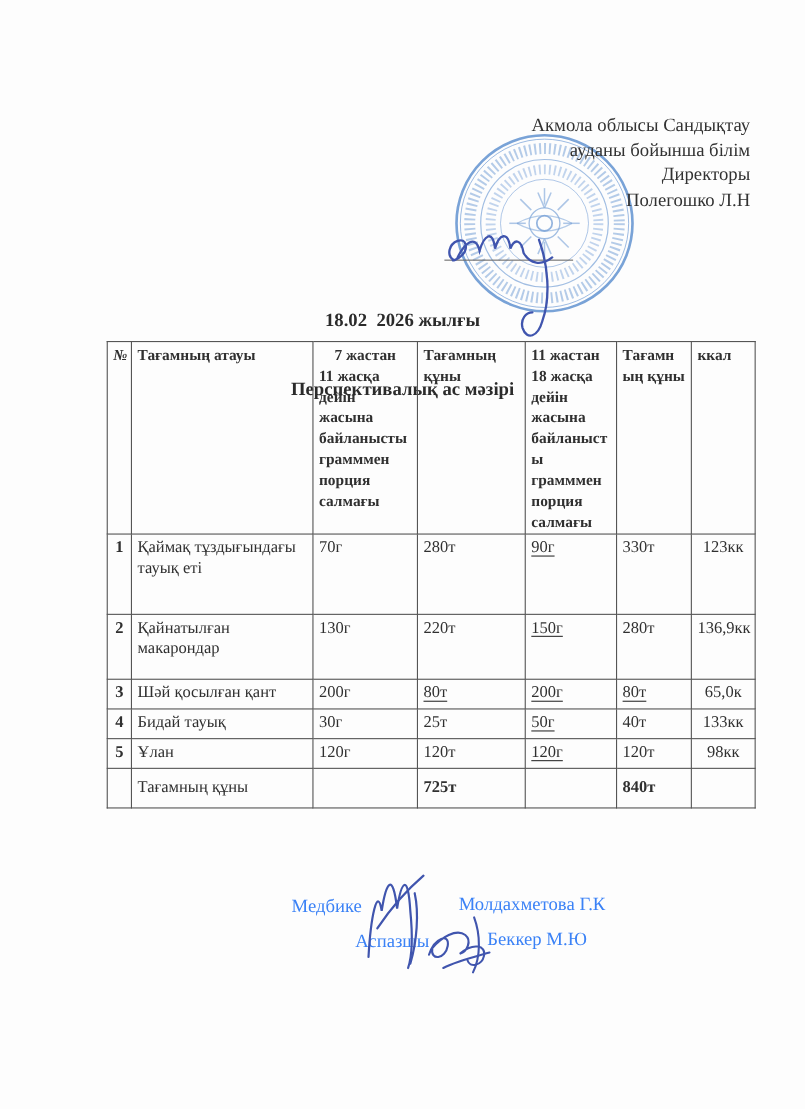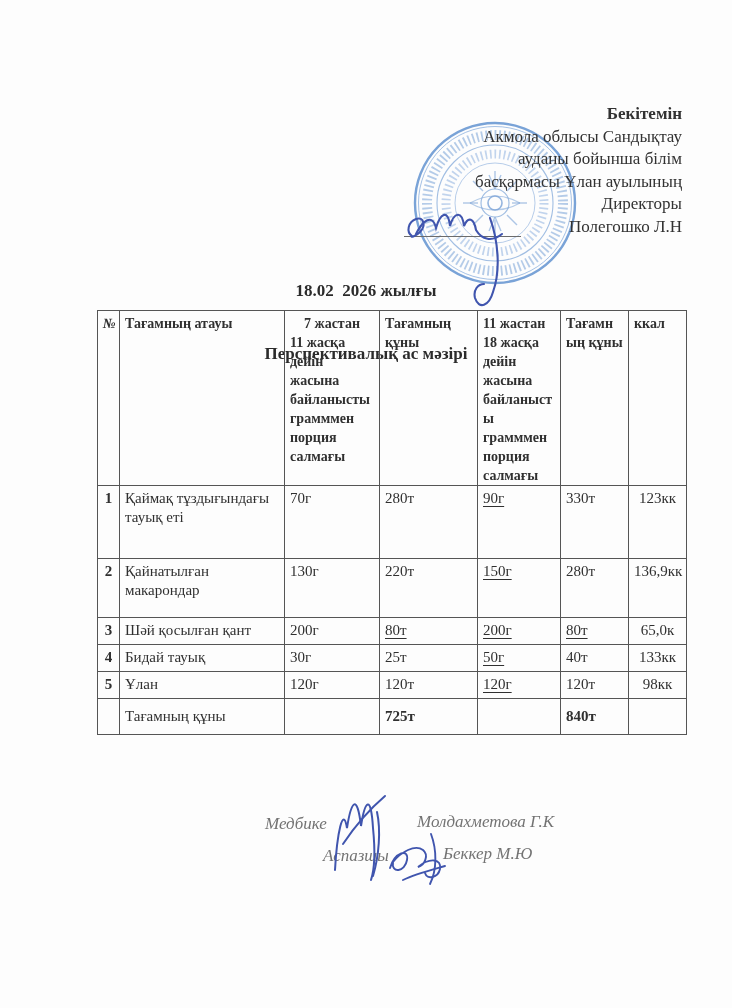--- a/index.html
+++ b/index.html
@@ -50,21 +50,21 @@
   th.preline{white-space:pre-line;text-indent:14px;}
   td.num{font-weight:bold;text-align:center;padding-left:2px;padding-right:2px;font-size:15px;}
   td.name{padding-left:7px;padding-right:10px;font-size:16px;}
   td.val{text-align:left;font-size:16px;}
   td.kcal{text-align:center;font-size:15px;}
   .u{text-decoration:underline;text-underline-offset:3px;text-decoration-thickness:1px;}
   tr.total td{vertical-align:middle;padding-top:0;}
   tr.total .bold{font-weight:bold;}
 
   
-  .ftr{z-index:3;font-size:17px;color:#737373;font-style:italic;}
+  .ftr{z-index:3;font-size:17px;color:#3b82f6;}
   .fsig{z-index:4;}
 </style>
 </head>
 <body>
 
 <div class="abs stamp">
   <svg width="170" height="170" viewBox="0 0 170 170">
     <g stroke="#6f9cd6" fill="none">
       <circle cx="85" cy="85" r="80" stroke-width="2.4"></circle>
       <circle cx="85" cy="85" r="76.5" stroke-width="0.9" opacity="0.75"></circle>
@@ -89,24 +89,22 @@
         <line x1="85" y1="99" x2="79" y2="113"></line>
           <line x1="85" y1="99" x2="91" y2="113"></line>
       </g>
       <path d="M 60 85 q 25 -14 50 0" stroke-width="1.2" opacity="0.55"></path>
       <path d="M 60 85 q 25 14 50 0" stroke-width="1.2" opacity="0.55"></path>
     </g>
   </svg>
 </div>
 
 <div class="abs approval">
-  <div class="b">Бекітемін</div>
   <div>Акмола облысы Сандықтау</div>
   <div>ауданы бойынша білім</div>
-  <div>басқармасы Ұлан ауылының</div>
   <div>Директоры</div>
   <div>Полегошко Л.Н</div>
 </div>
 
 <div class="abs sig-underline"></div>
 <div class="abs dir-sig">
   <svg width="150" height="128" viewBox="0 0 150 128">
     <g stroke="#4055ae" fill="none" stroke-linecap="round" stroke-width="2.1">
       <path d="M 12 44 C 6 40 8 30 16 27 C 24 24 26 34 20 40 C 16 44 10 46 12 44"></path>
       <path d="M 16 42 C 22 30 32 20 36 36 C 40 22 48 16 50 34 C 54 20 62 18 64 34 C 68 24 74 26 76 38 C 82 48 92 50 102 42"></path>

